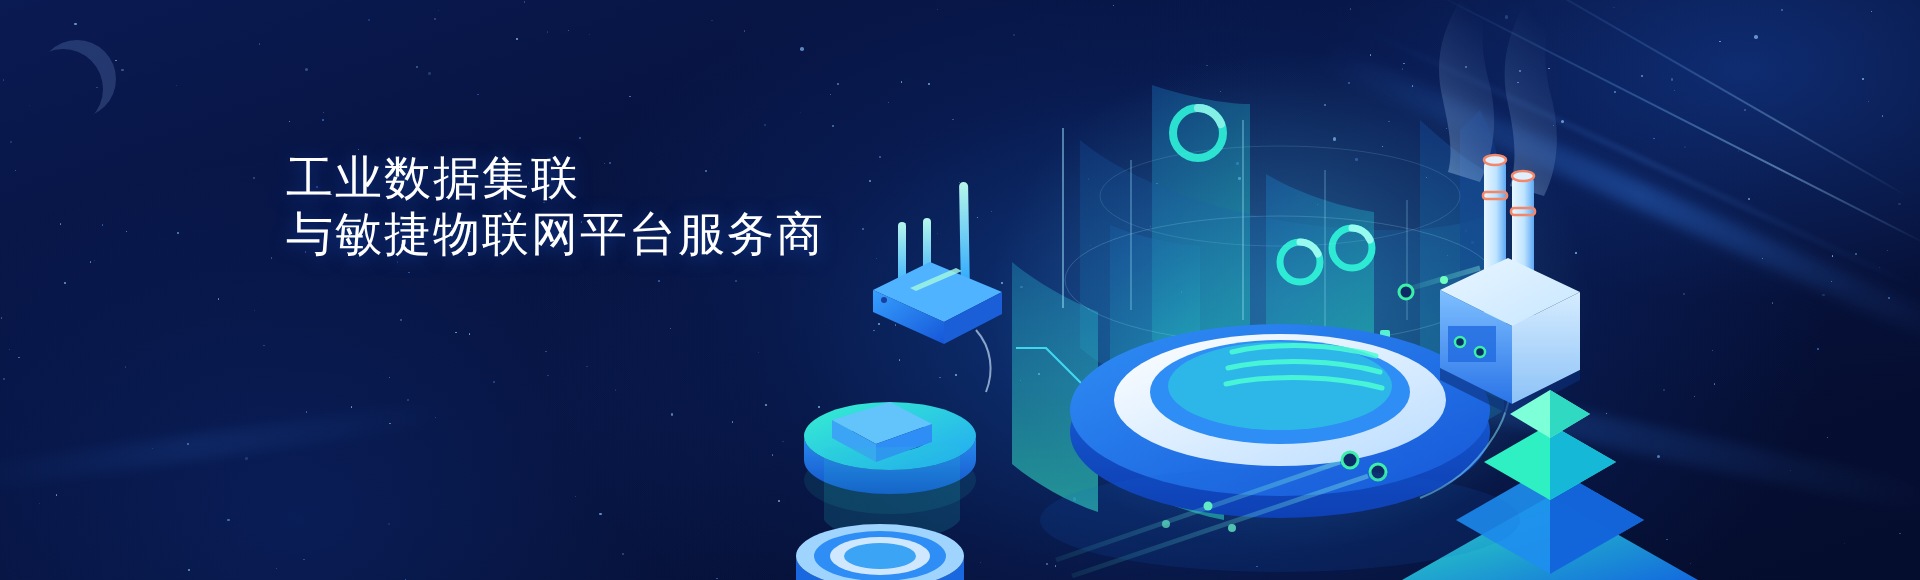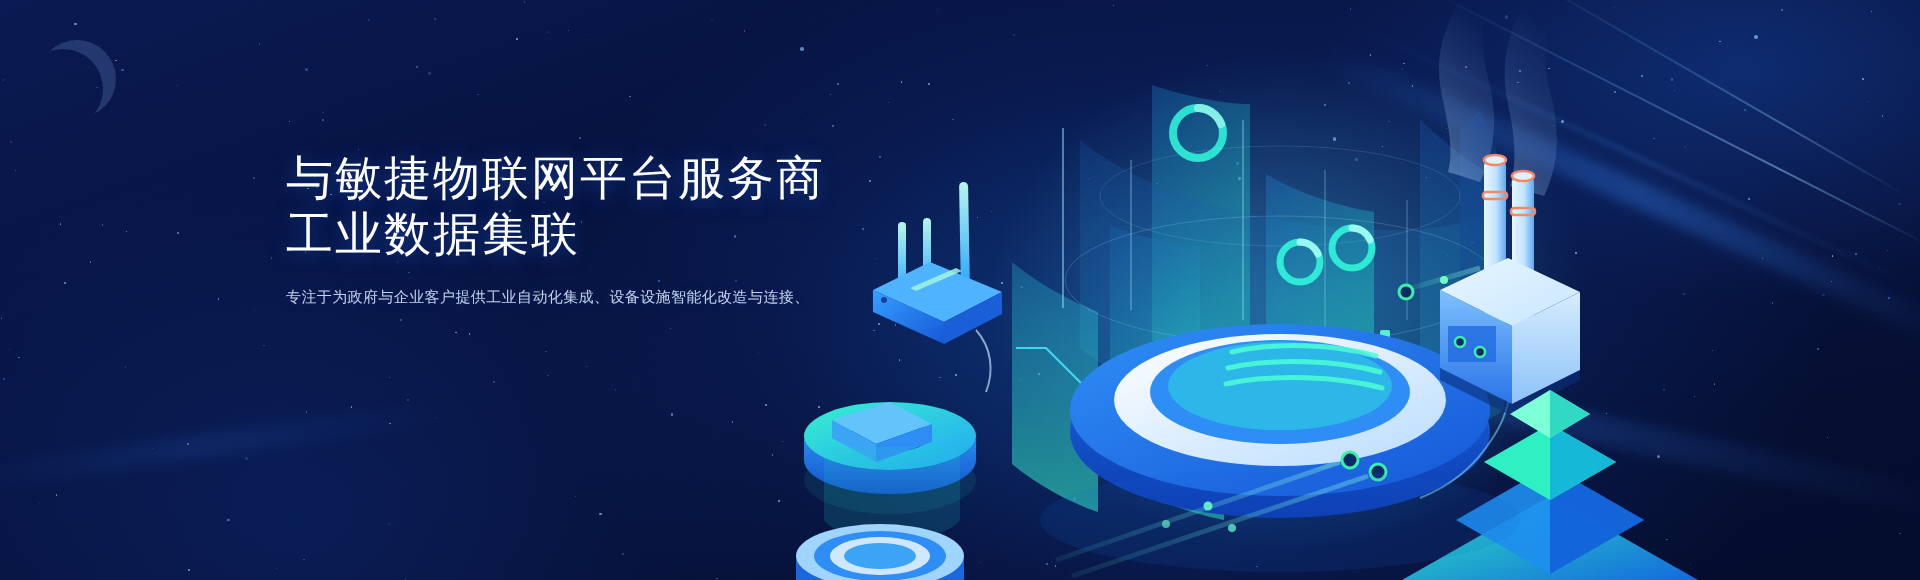--- a/index.html
+++ b/index.html
@@ -327,24 +327,23 @@
   <div class="moon"></div>
 
   <div class="streak" style="left:1430px; top:-10px; width:560px; height:2px; transform:rotate(27deg); opacity:.55;"></div>
   <div class="streak" style="left:1500px; top:-40px; width:470px; height:1.5px; transform:rotate(30deg); opacity:.40;"></div>
   <div class="streak soft" style="left:1350px; top:20px; width:640px; height:6px; transform:rotate(25deg); opacity:.5;"></div>
   <div class="glowline" style="left:1320px; top:40px; width:700px; height:26px; transform:rotate(24deg);"></div>
   <div class="glowline" style="left:1200px; top:330px; width:760px; height:30px; transform:rotate(12deg); opacity:.55;"></div>
   <div class="glowline" style="left:-60px; top:470px; width:520px; height:26px; transform:rotate(-8deg); opacity:.35;"></div>
 
   <div class="copy">
+    <div class="headline">工业数据集联</div>
     <div class="headline">与敏捷物联网平台服务商</div>
-    <div class="headline">工业数据集联</div>
     <div class="subcopy">
-      <div>专注于为政府与企业客户提供工业自动化集成、设备设施智能化改造与连接、</div>
     </div>
   </div>
 
   <div id="art">
     <svg width="1140" height="580" viewBox="0 0 1140 580" xmlns="http://www.w3.org/2000/svg">
       <defs>
         <linearGradient id="gTowerA" x1="0" y1="0" x2="0.4" y2="1">
           <stop offset="0%" stop-color="#1d6fb8" stop-opacity="0.75"></stop>
           <stop offset="100%" stop-color="#23d6c0" stop-opacity="0.85"></stop>
         </linearGradient>

